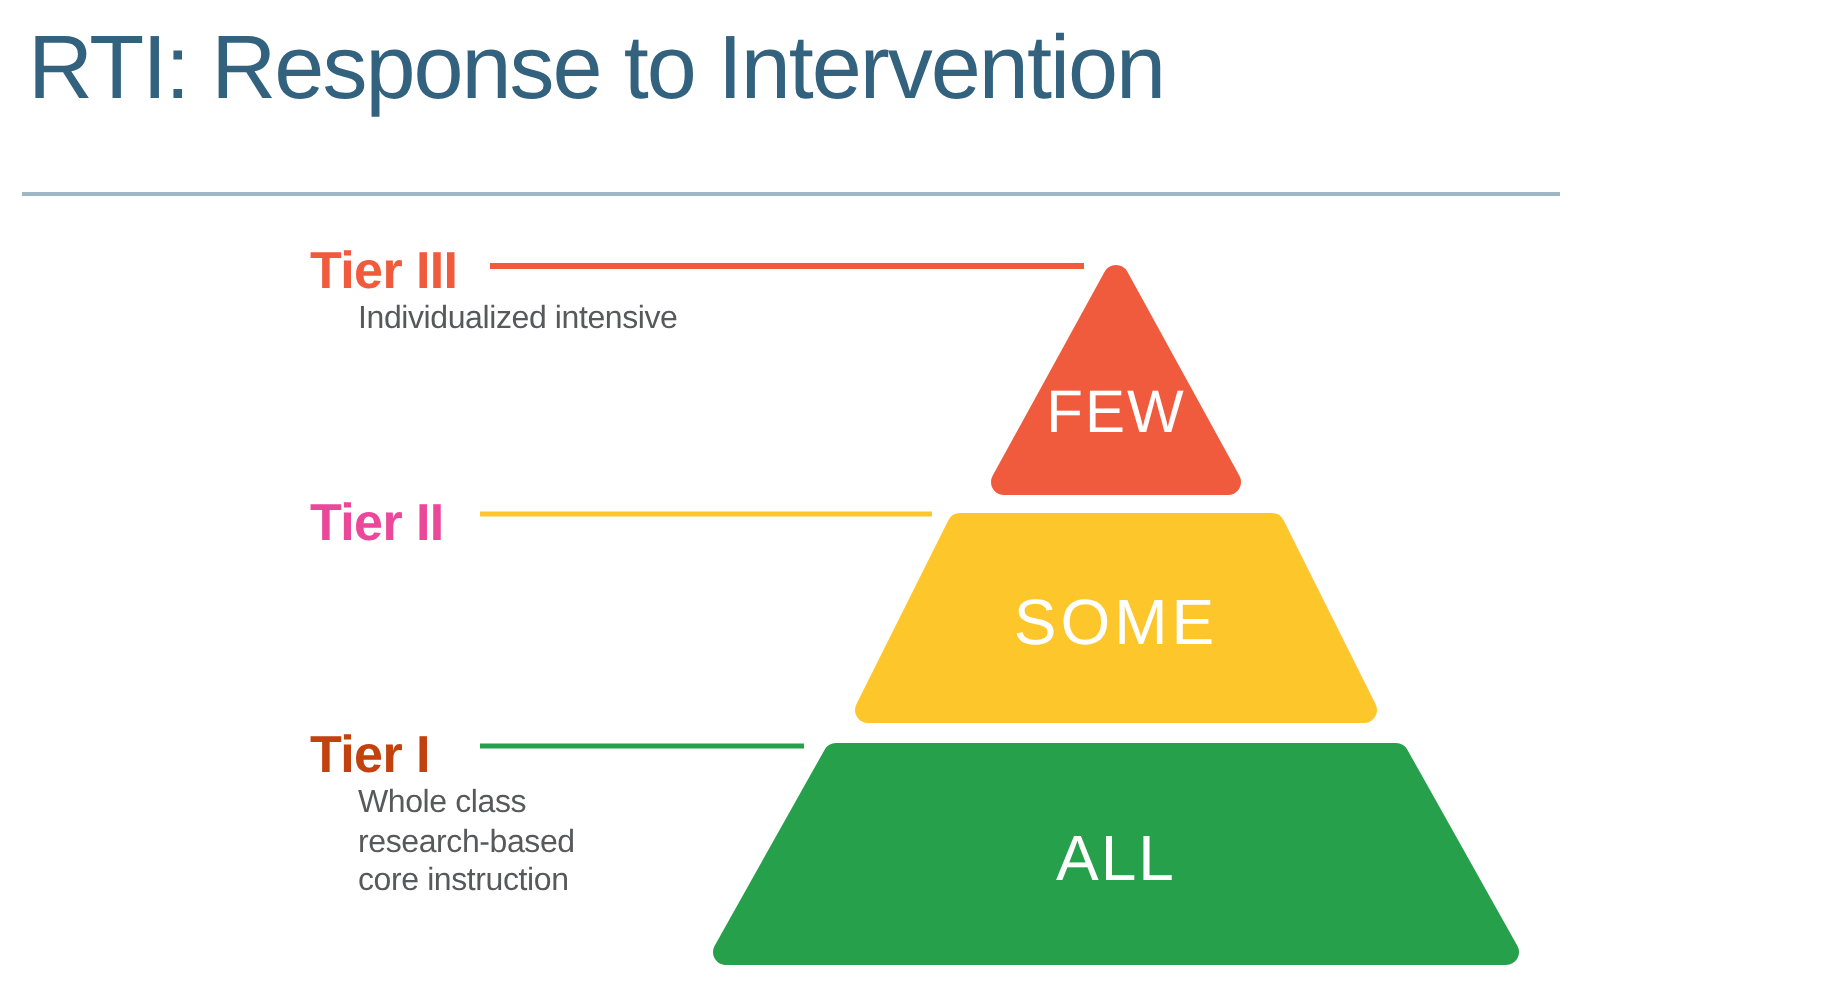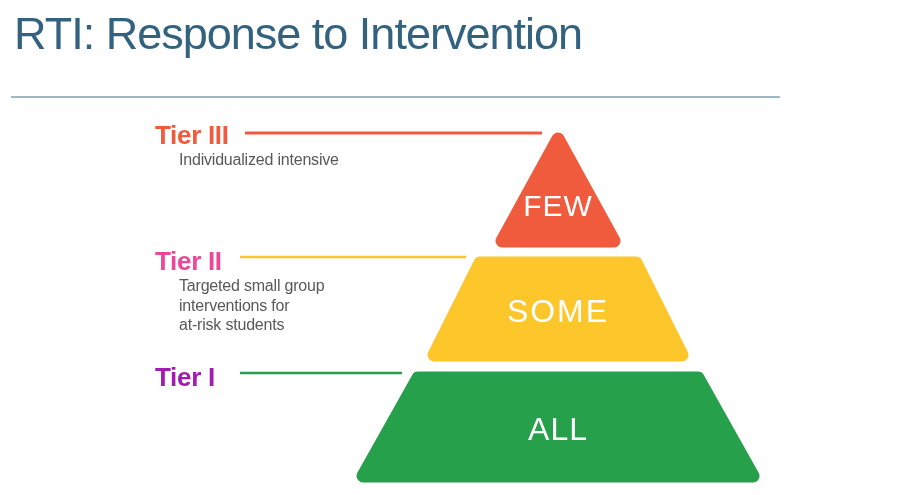--- a/index.html
+++ b/index.html
@@ -75,27 +75,27 @@
   <h1 class="title" style="color: rgb(51, 98, 127);">RTI: Response to Intervention</h1>
 
   <div class="divider" style="background-color: rgb(157, 184, 196);"></div>
 
   <div class="tier-label t3" style="color: rgb(240, 91, 62);">Tier III</div>
   <div class="tier-desc t3" style="color: rgb(88, 89, 91);">
     <span class="line">Individualized intensive</span>
   </div>
 
   <div class="tier-label t2" style="color: #ec4899;">Tier II</div>
-  <div class="tier-desc t2" style="color: rgb(88, 89, 91);">
-    <span class="line">Targeted small group</span>
-    <span class="line">interventions for</span>
-    <span class="line">at-risk students</span>
+
+  <div class="tier-label t1" style="color: #c2410c;">Tier I</div>
+  <div class="tier-desc t1" style="color: rgb(88, 89, 91);">
+    <span class="line">Whole class</span>
+    <span class="line">research-based</span>
+    <span class="line">core instruction</span>
   </div>
-
-  <div class="tier-label t1" style="color: #a21caf;">Tier I</div>
 
   <svg class="pyramid-svg" viewBox="0 0 912 495">
 
     <line x1="245" y1="133" x2="542" y2="133" stroke-width="3" stroke="#F05B3E"></line>
     <line x1="240" y1="257" x2="466" y2="257" stroke-width="2.5" stroke="#FDC72C"></line>
     <line x1="240" y1="373" x2="402" y2="373" stroke-width="2.5" stroke="#27A04B"></line>
 
     <polygon points="558,139 614,241 502,241" stroke-width="13" stroke-linejoin="round" fill="#F05B3E" stroke="#F05B3E"></polygon>
 
     <polygon points="480,263 636,263 682,355 434,355" stroke-width="13" stroke-linejoin="round" fill="#FDC72C" stroke="#FDC72C"></polygon>

